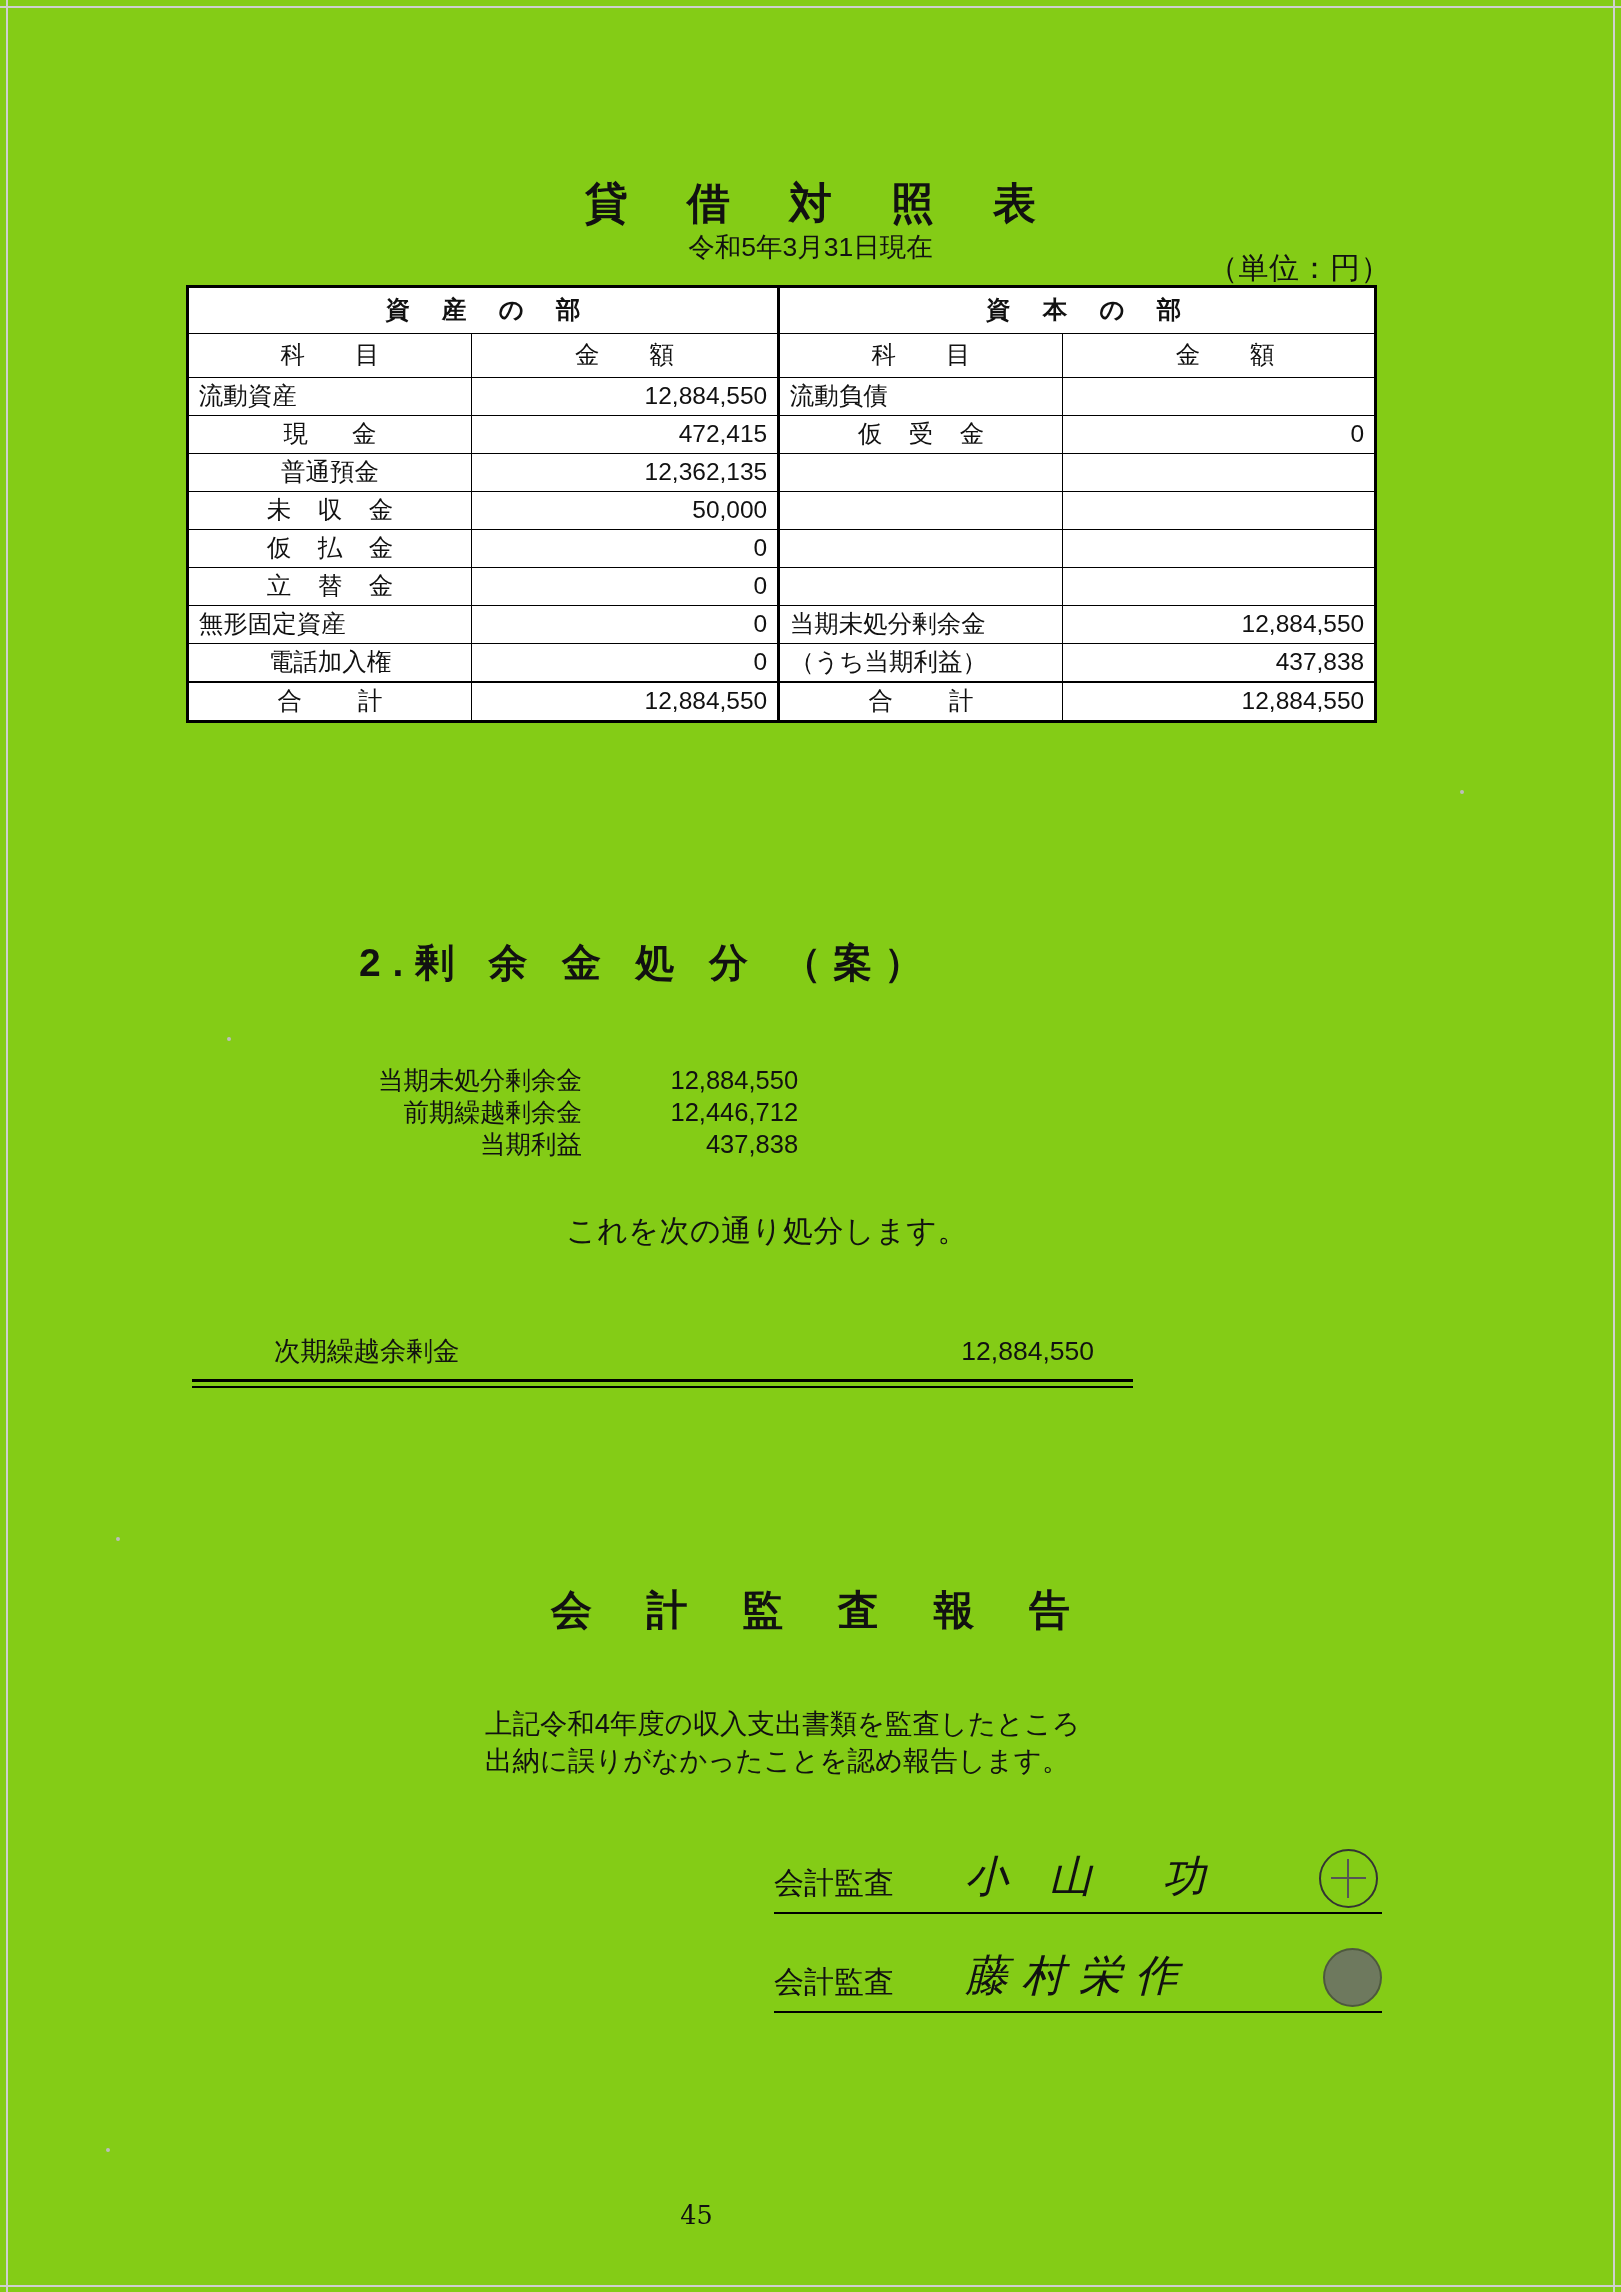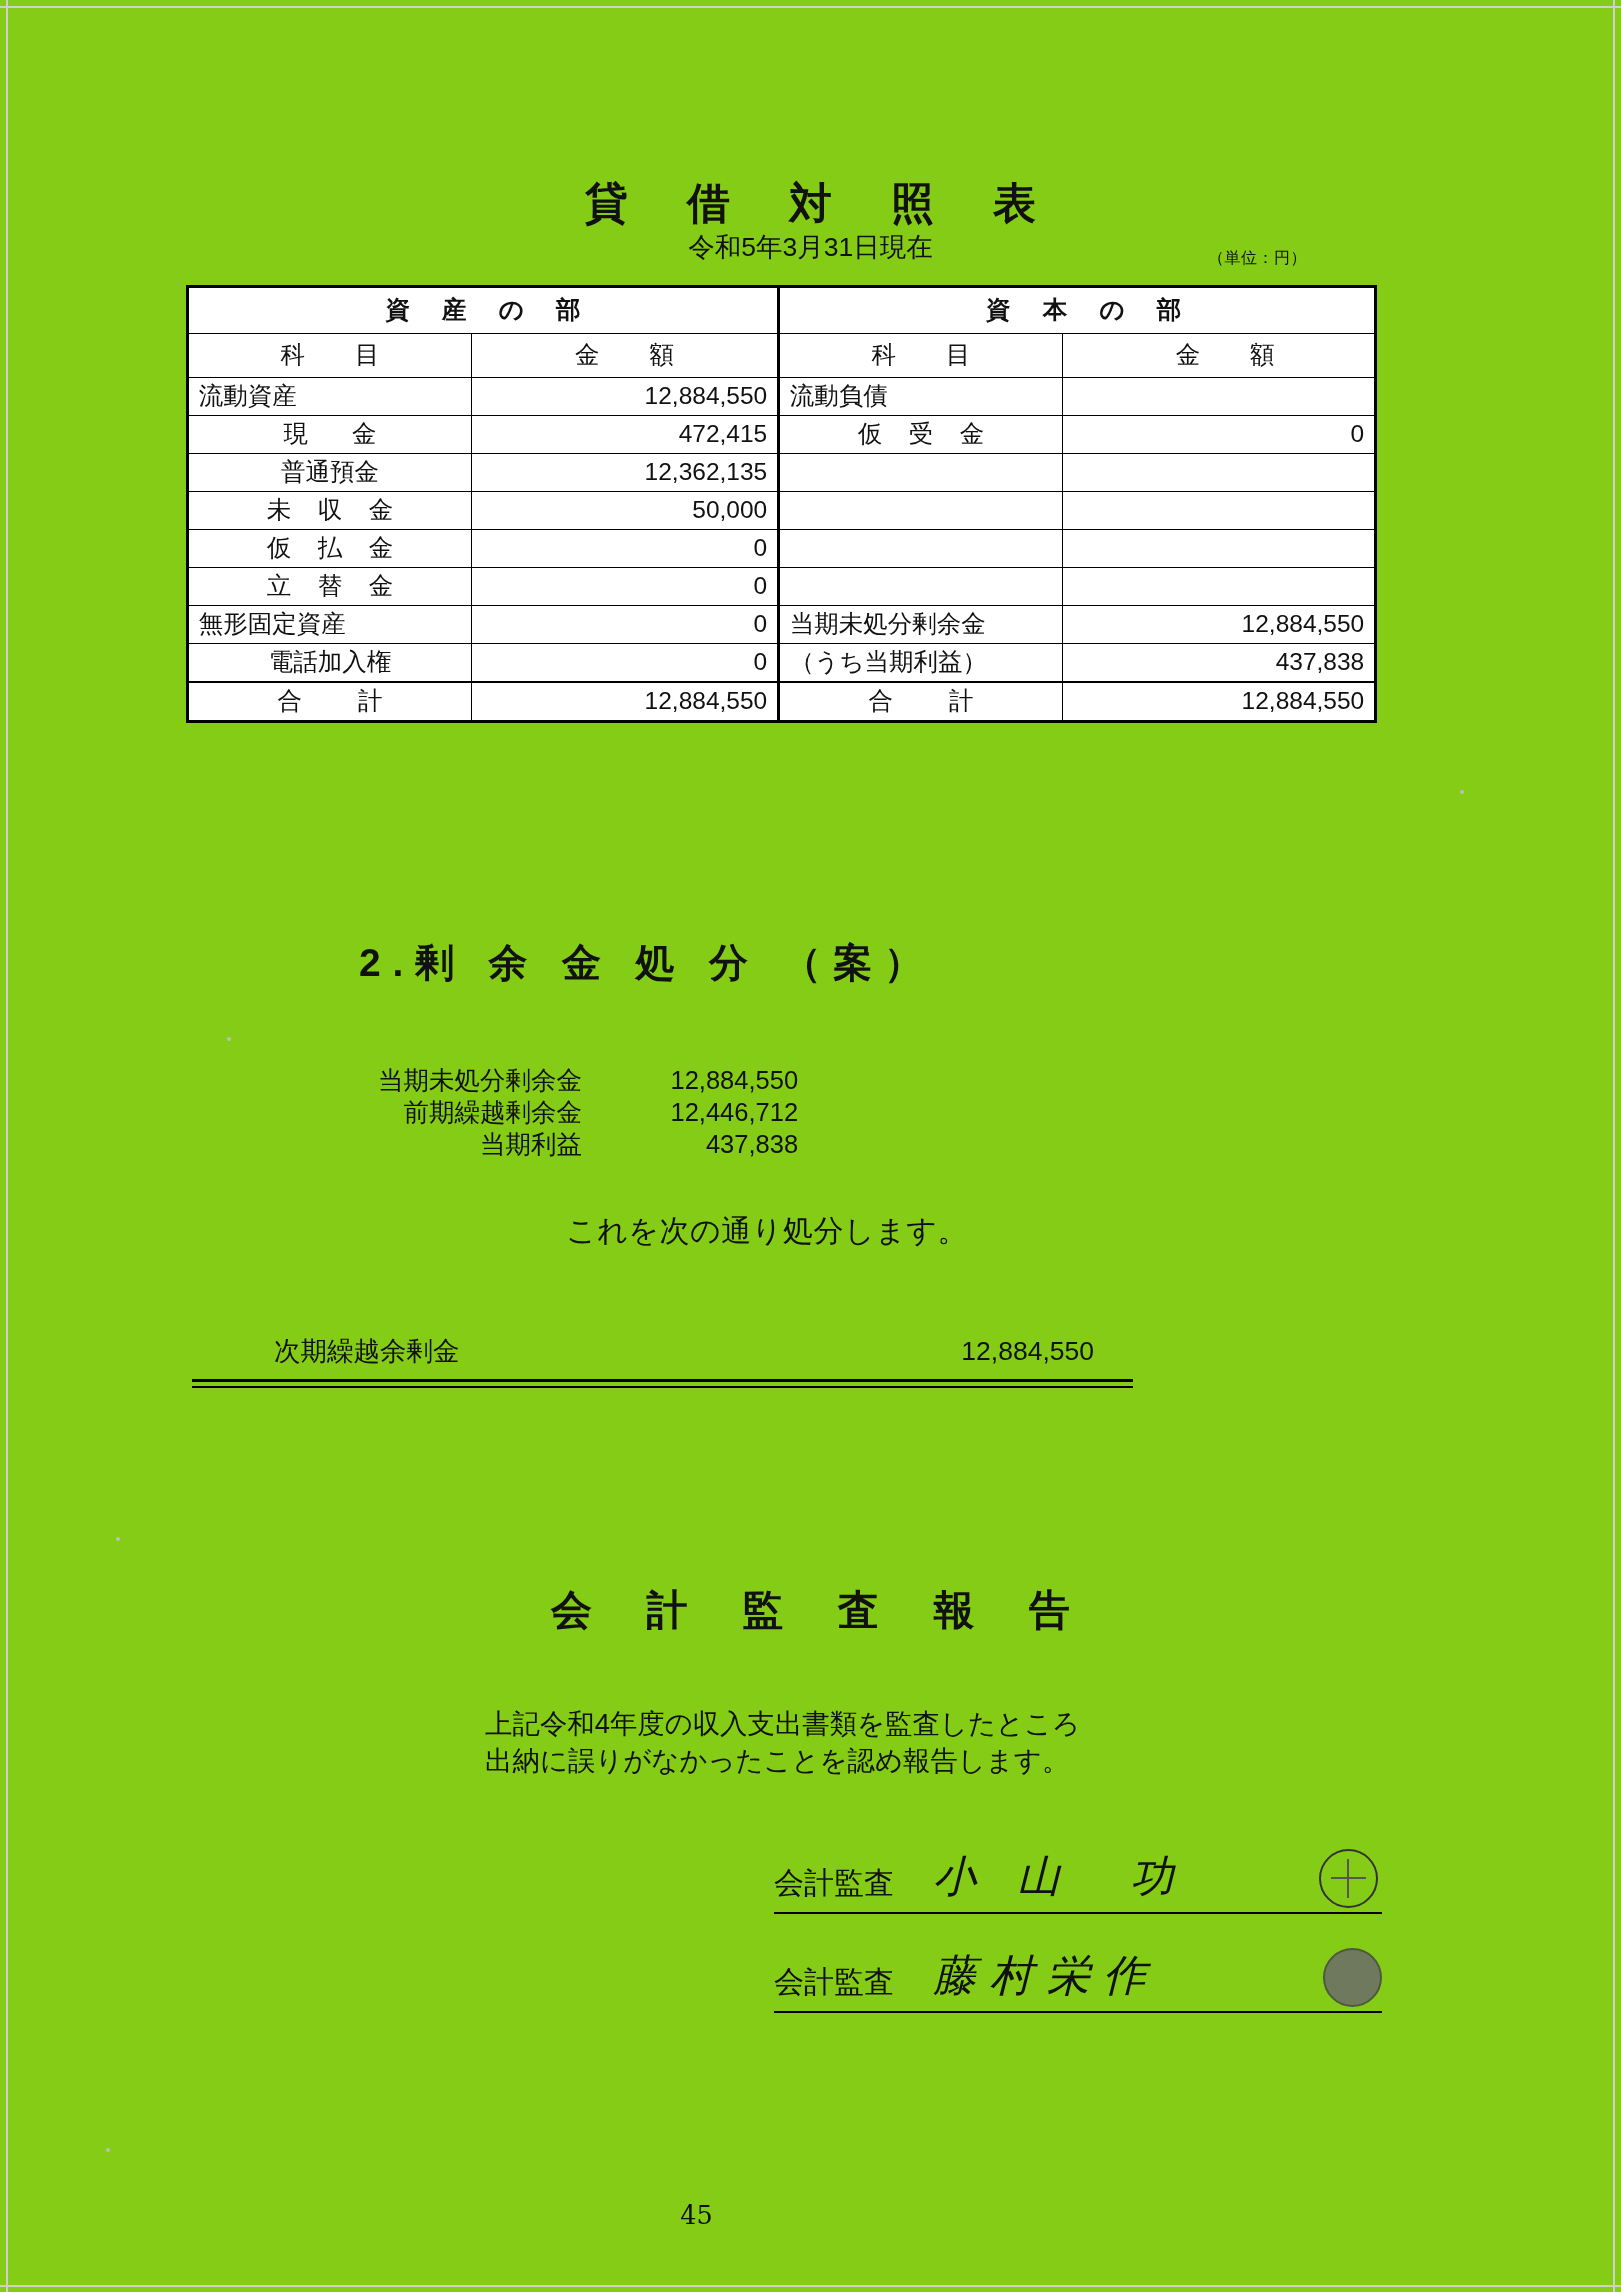--- a/index.html
+++ b/index.html
@@ -52,21 +52,21 @@
     font-size: 26.5px;
     font-weight: 400;
     letter-spacing: 0px;
     margin: 7.8px 0 0 0;
     line-height: 1;
   }
   .unit-note {
     position: absolute;
     left: 1208px;
     top: 248px;
-    font-size: 16px;
+    font-size: 30px;
     letter-spacing: 0.5px;
   }
 
   
   .bs-table {
     position: absolute;
     left: 186px;
     top: 285px;
     width: 1188px;
     border-collapse: collapse;
@@ -221,20 +221,21 @@
     top: 1841px;
     width: 608px;
   }
   .sign-row {
     position: relative;
     display: flex;
     align-items: flex-end;
     border-bottom: 2.9px solid #000;
     height: 71px;
     margin-bottom: 25.5px;
+    gap: 32px;
   }
   .sign-label {
     font-size: 30px;
     letter-spacing: 0px;
     padding-bottom: 7.8px;
     white-space: nowrap;
   }
   .sign-name {
     font-family: "DejaVu Serif", serif;
     font-size: 43px;

